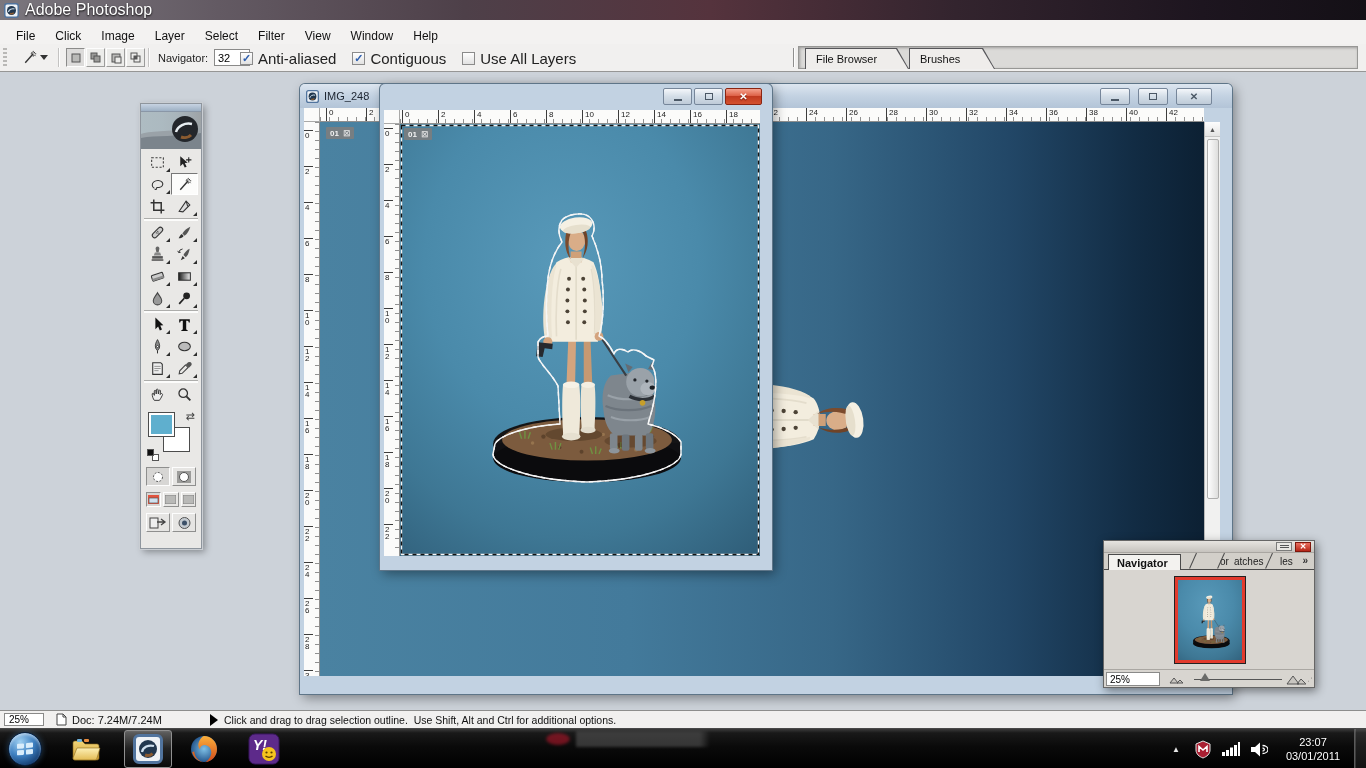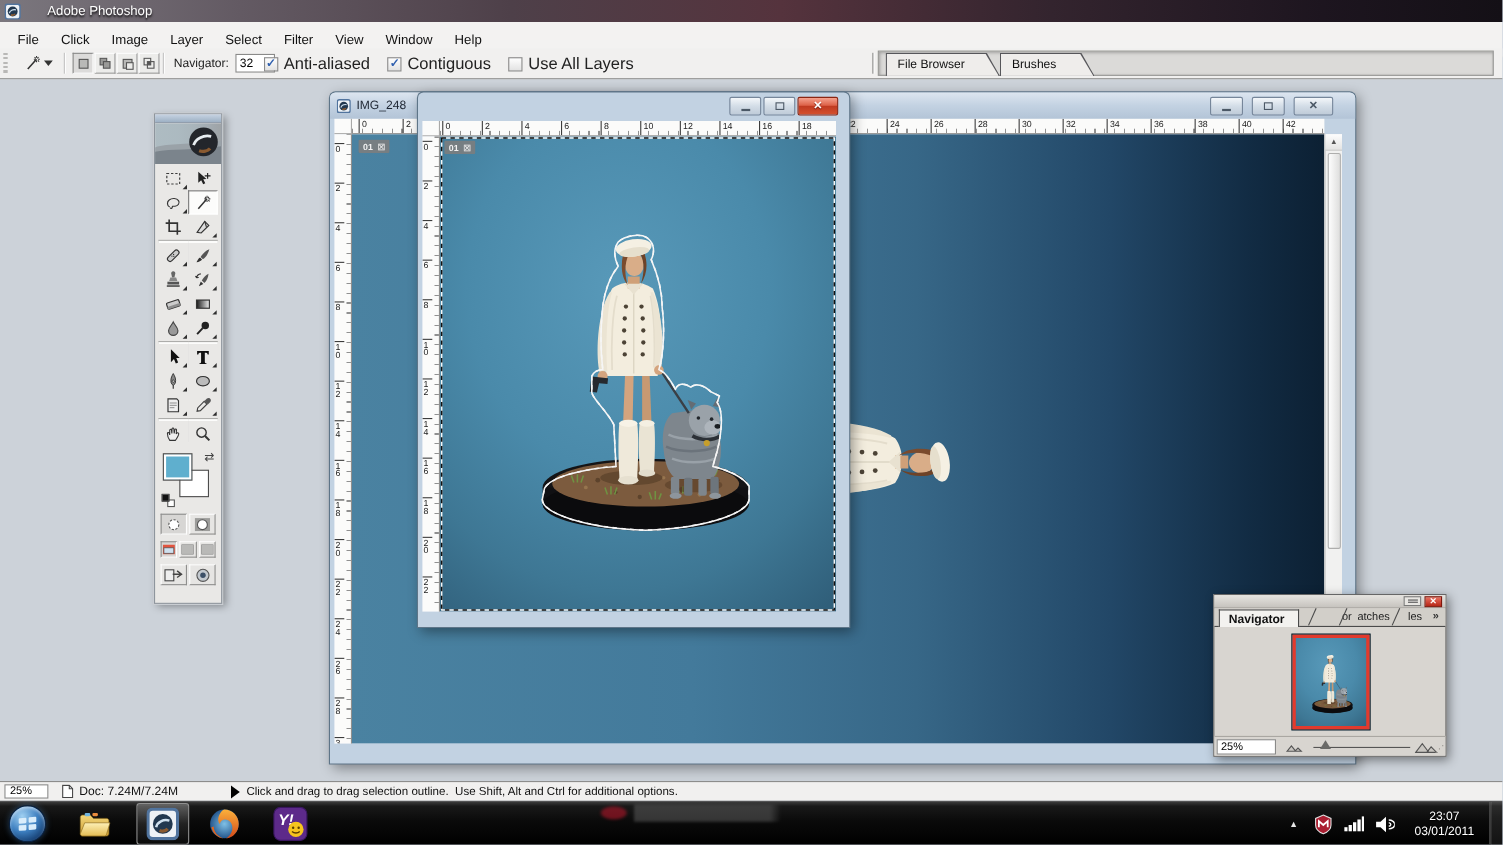--- a/index.html
+++ b/index.html
@@ -3,21 +3,21 @@
 <meta charset="utf-8">
 <style>
   *{box-sizing:border-box;margin:0;padding:0}
   html,body{width:1366px;height:768px;overflow:hidden}
   body{position:relative;font-family:"Liberation Sans",sans-serif;background:#ccd2d9;-webkit-font-smoothing:antialiased}
 
   
   #titlebar{position:absolute;left:0;top:0;width:1366px;height:20px;
     background:linear-gradient(90deg,#7b777e 0%,#635a63 16%,#4e4049 34%,#55333d 52%,#33242e 70%,#1d151f 88%,#141016 100%);
     display:flex;align-items:center;padding-left:4px;z-index:90}
-  #titlebar .apptitle{color:#fff;font-size:12px;margin-left:24px;text-shadow:0 1px 2px #000}
+  #titlebar .apptitle{color:#fff;font-size:16px;margin-left:6px;text-shadow:0 1px 2px #000}
   .wc{position:absolute;top:0;height:17px;border:1px solid #16161a;border-top:none;border-radius:0 0 4px 4px;
     background:linear-gradient(#d6dbe1,#a9b1ba 45%,#848e98 50%,#9aa3ad);box-shadow:inset 0 1px 0 rgba(255,255,255,.7);
     display:flex;align-items:center;justify-content:center}
   .wc.close{background:linear-gradient(#f2a893,#da6950 45%,#bb3c22 50%,#d25538);color:#fff}
   .g-min{width:10px;height:3px;background:#2c3640;margin-top:5px}
   .g-res{width:9px;height:8px;border:1px solid #2c3640;background:#e6ebf0;box-shadow:2px -2px 0 -1px #2c3640}
   .g-x{color:#fff;font-size:11px;font-weight:bold;text-shadow:0 1px 1px #5c1206}
 
   
   #menubar{position:absolute;left:0;top:20px;width:1366px;height:32px;background:#f3f2f1;border-bottom:1px solid #d2d1d0;

